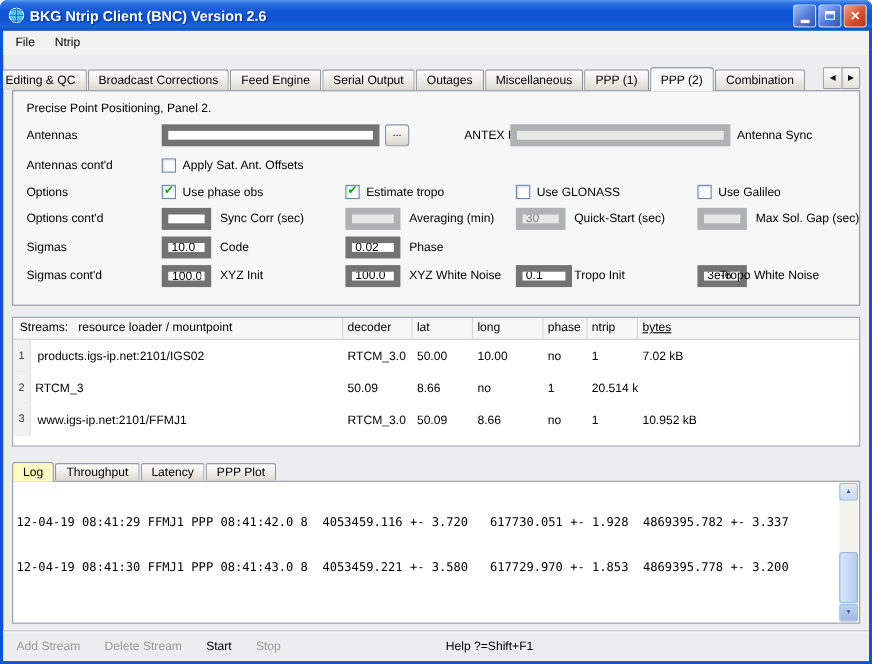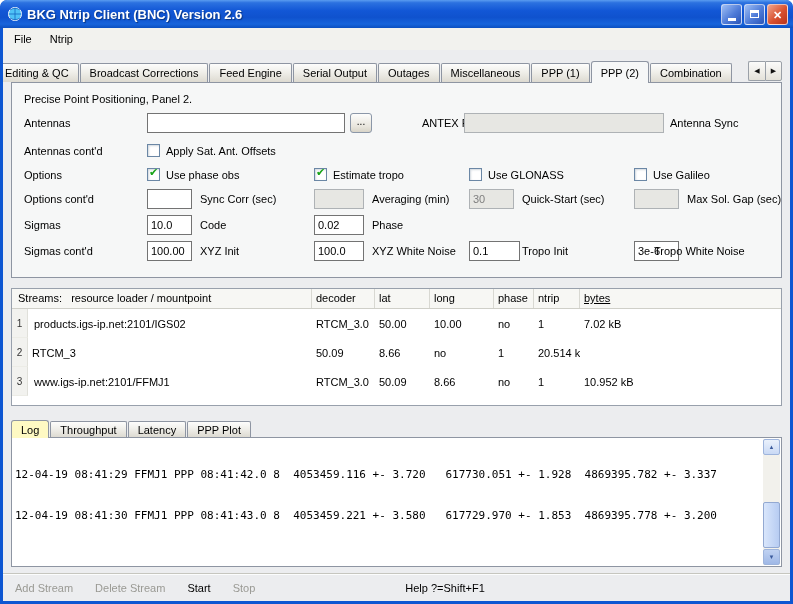--- a/index.html
+++ b/index.html
@@ -44,21 +44,21 @@
   .arrow-left{border-radius:2px 0 0 2px;border-right:none;}
   .arrow-right{border-radius:0 2px 2px 0;}
   .arrow-left::before{content:"\25C0";font-size:7px;}
   .arrow-right::before{content:"\25B6";font-size:7px;}
 
   
   .pane{border:1px solid #8E95A2;background:#F6F7F7;height:196px;position:relative;z-index:1;}
   .frow{position:absolute;left:0;right:0;height:20px;}
   .lbl{position:absolute;top:0;font-size:11px;line-height:20px;white-space:nowrap;color:#000;}
   .pane-title{position:absolute;top:10px;left:12px;font-size:11px;color:#000;}
-  .field{position:absolute;top:0;height:20px;border:1px solid #737373;background:#fff;
+  .field{position:absolute;top:0;height:20px;border:6px solid #737373;background:#fff;
     font-family:"Liberation Sans",sans-serif;font-size:11px;padding:0 3px;}
   .field.disabled{background:#E7E7E3;border-color:#AEB2B5;color:#7F7F7F;}
   .btn-browse{position:absolute;top:0;width:22px;height:20px;font-size:10px;line-height:16px;text-align:center;
     background:linear-gradient(180deg,#FDFDFC,#E8E5DC 70%,#D8D4C8);border:1px solid #8B97A8;border-radius:3px;}
   .cb{position:absolute;top:3px;width:13px;height:13px;background:#fff;border:1px solid #6B87A5;
     box-shadow:inset 1px 1px 2px rgba(120,140,160,.35);}
   .cb.checked::after{content:"\2714";position:absolute;left:1px;top:-3px;font-size:11px;color:#17A317;}
 
   
   .table{margin-top:10px;height:118px;border:1px solid #98A0AC;background:#fff;overflow:hidden;}

